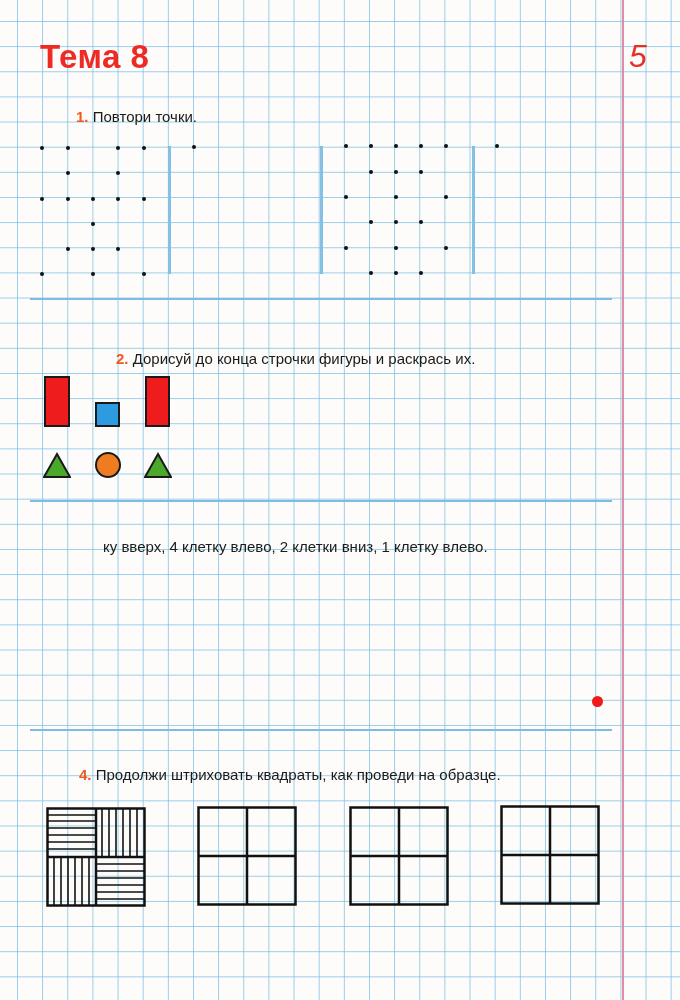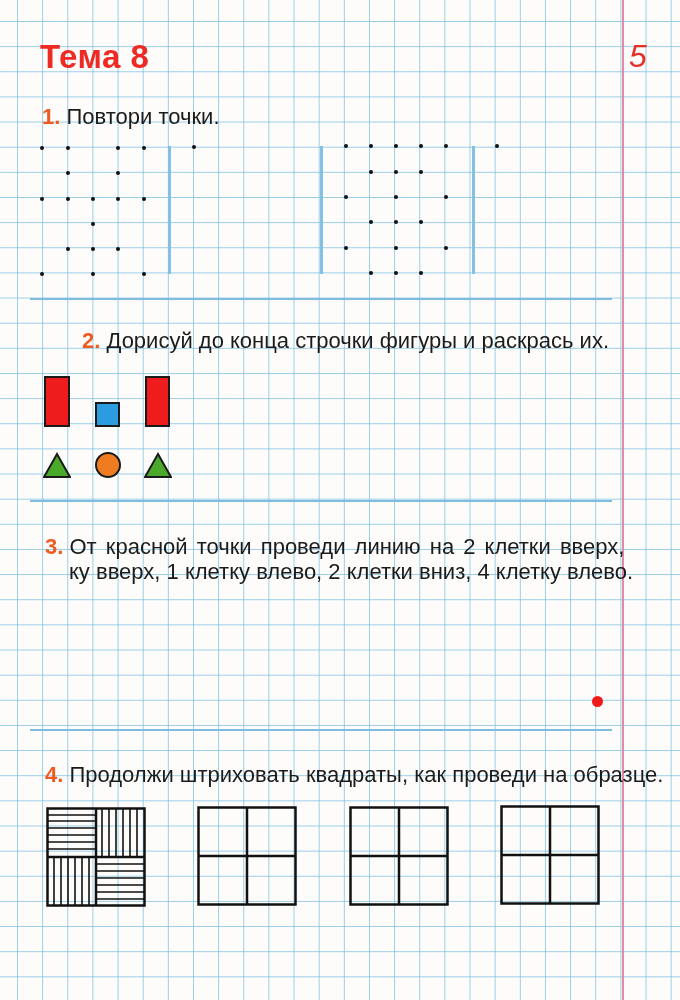--- a/index.html
+++ b/index.html
@@ -6,21 +6,21 @@
   body{width:680px;height:1000px;overflow:hidden;background:#fdfcfa;position:relative;font-family:"Liberation Sans",sans-serif;}
   .grid{position:absolute;left:0;top:0;width:680px;height:1000px;
     background-image:
       linear-gradient(to right, rgba(120,190,225,0.75) 1px, transparent 1px),
       linear-gradient(to bottom, rgba(120,190,225,0.75) 1px, transparent 1px);
     background-size:25.15px 25.15px;
     background-position:17px 21px;}
   .margin{position:absolute;left:622px;top:0;width:1.5px;height:1000px;background:#e58aa5;}
   .title{position:absolute;left:40px;top:38px;font-size:33px;font-weight:bold;color:#ee2a24;letter-spacing:0.5px;}
   .pagenum{position:absolute;left:629px;top:38px;font-size:32px;color:#e53025;font-style:italic;}
-  .task{position:absolute;font-size:22px;color:#1b1b1b;line-height:25.2px;}
+  .task{position:absolute;font-size:15px;color:#1b1b1b;line-height:25.2px;margin-left:34px;}
   .num{color:#ee5a1f;font-weight:bold;}
   .sep{position:absolute;left:30px;height:2px;background:#7fbde0;}
   .dot{position:absolute;width:4px;height:4px;border-radius:50%;background:#111;}
   .vline{position:absolute;width:2.5px;background:#82c0e4;}
   .shape{position:absolute;box-sizing:border-box;border:2px solid #1a1a1a;}
   .tri{position:absolute;}
   .reddot{position:absolute;left:592px;top:696px;width:11px;height:11px;border-radius:50%;background:#f01a1a;}
   .sq{position:absolute;width:99px;height:99px;}
   .sq svg{display:block;}
 </style>
@@ -82,21 +82,21 @@
   <div class="dot" style="left:344px;top:246px"></div>
   <div class="dot" style="left:394px;top:246px"></div>
   <div class="dot" style="left:444px;top:246px"></div>
   <div class="dot" style="left:369px;top:271px"></div>
   <div class="dot" style="left:394px;top:271px"></div>
   <div class="dot" style="left:419px;top:271px"></div>
 </div>
 
 <div class="sep" style="top:298px;width:582px"></div>
 
-<div class="task" style="left:42px;top:328px;padding-left:40px;">
+<div class="task" style="left:42px;top:346px;padding-left:40px;">
   <span class="num">2.</span>
   <span>Дорисуй до конца строчки фигуры и раскрась их.</span>
 </div>
 
 <div class="shape" style="left:44px;top:376px;width:26px;height:51px;background:#ee1c1c"></div>
 <div class="shape" style="left:95px;top:402px;width:25px;height:25px;background:#2c9be0"></div>
 <div class="shape" style="left:145px;top:376px;width:25px;height:51px;background:#ee1c1c"></div>
 
 <svg class="tri" style="left:43px;top:452px" width="28" height="26">
     <polygon points="14,2 27,25 1,25" fill="#4aa82a" stroke="#1a1a1a" stroke-width="2"></polygon>
@@ -104,22 +104,21 @@
 <svg class="tri" style="left:94px;top:451px" width="28" height="28">
     <circle cx="14" cy="14" r="12" fill="#f07c22" stroke="#1a1a1a" stroke-width="2"></circle>
   </svg>
 <svg class="tri" style="left:144px;top:452px" width="28" height="26">
     <polygon points="14,2 27,25 1,25" fill="#4aa82a" stroke="#1a1a1a" stroke-width="2"></polygon>
   </svg>
 
 <div class="sep" style="top:500px;width:582px"></div>
 
 <div class="task" style="left:45px;top:534px;">
-  <div><span class="num">3.</span> <span style="word-spacing:3px">От красной точки проведи линию на 2 клетки вверх,</span></div>
-  <div style="padding-left:24px"><span>ку вверх, 1 клетку влево, 2 клетки вниз, 4 клетку влево.</span></div>
+  <div style="padding-left:24px"><span>ку вверх, 4 клетку влево, 2 клетки вниз, 1 клетку влево.</span></div>
 </div>
 
 <div class="reddot"></div>
 <div class="sep" style="top:729px;width:582px"></div>
 
 <div class="task" style="left:45px;top:762px;">
   <span class="num">4.</span>
   <span>Продолжи штриховать квадраты, как проведи на образце.</span>
 </div>
 

